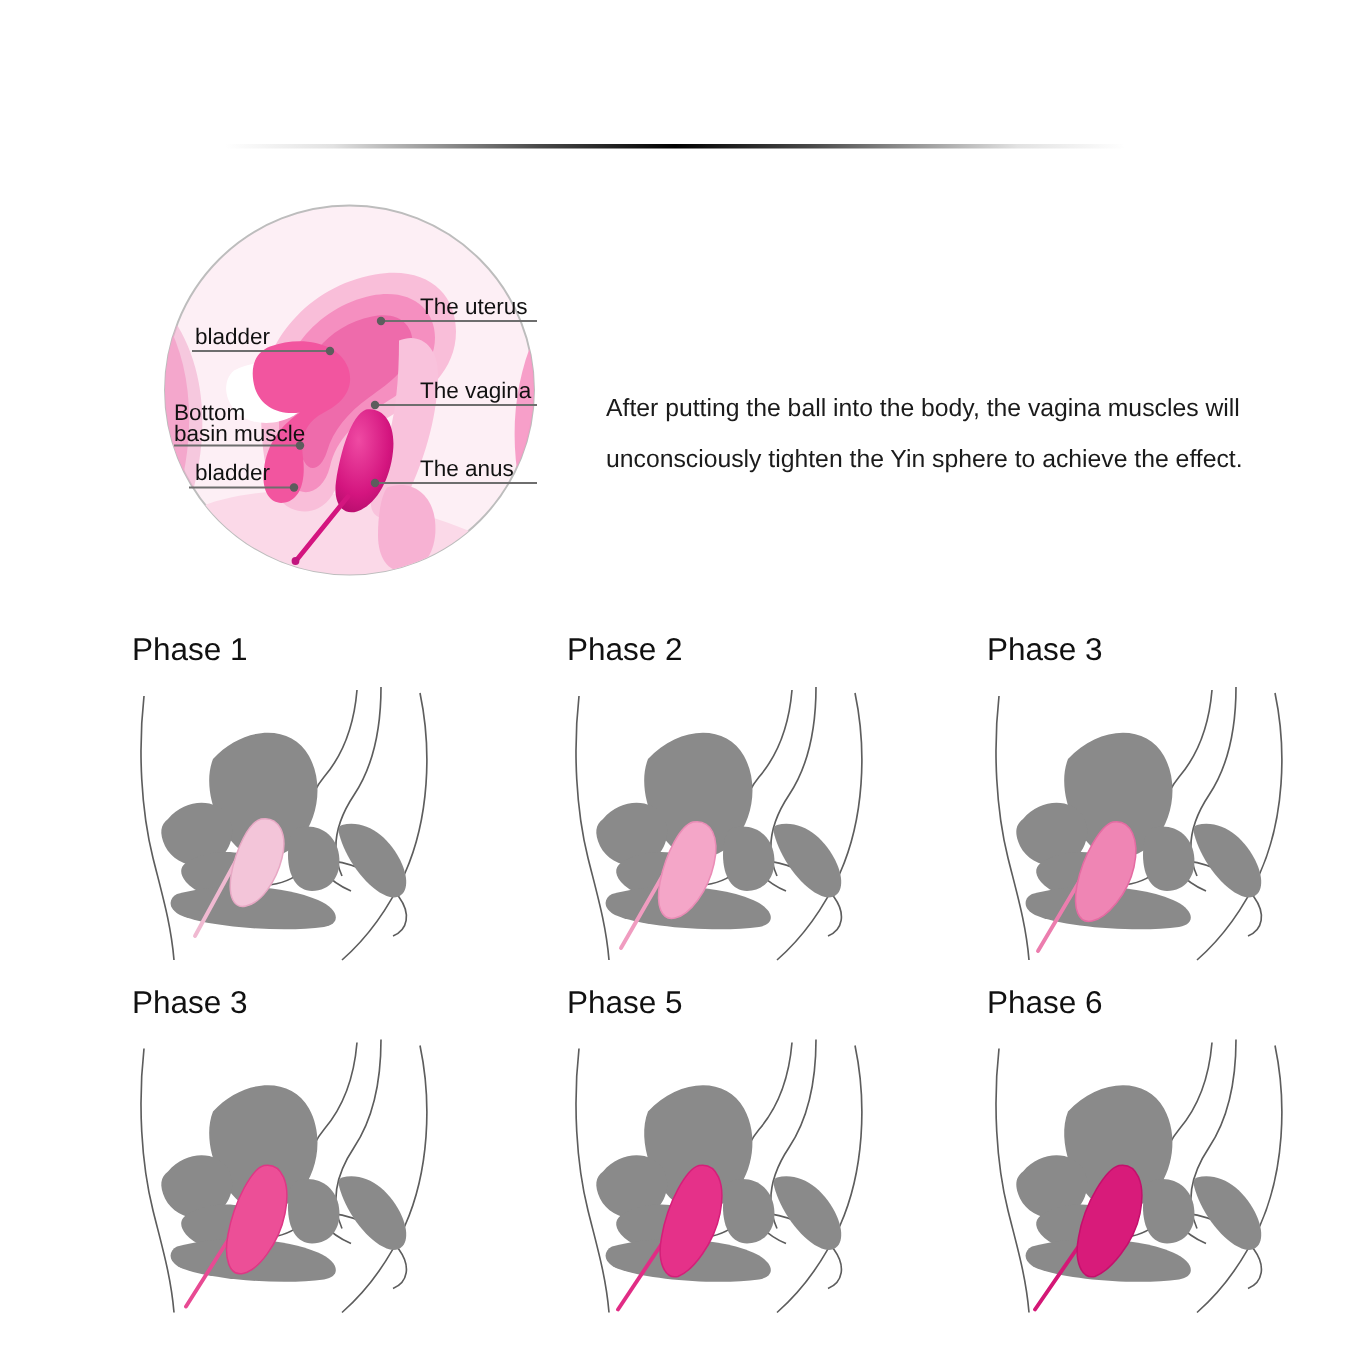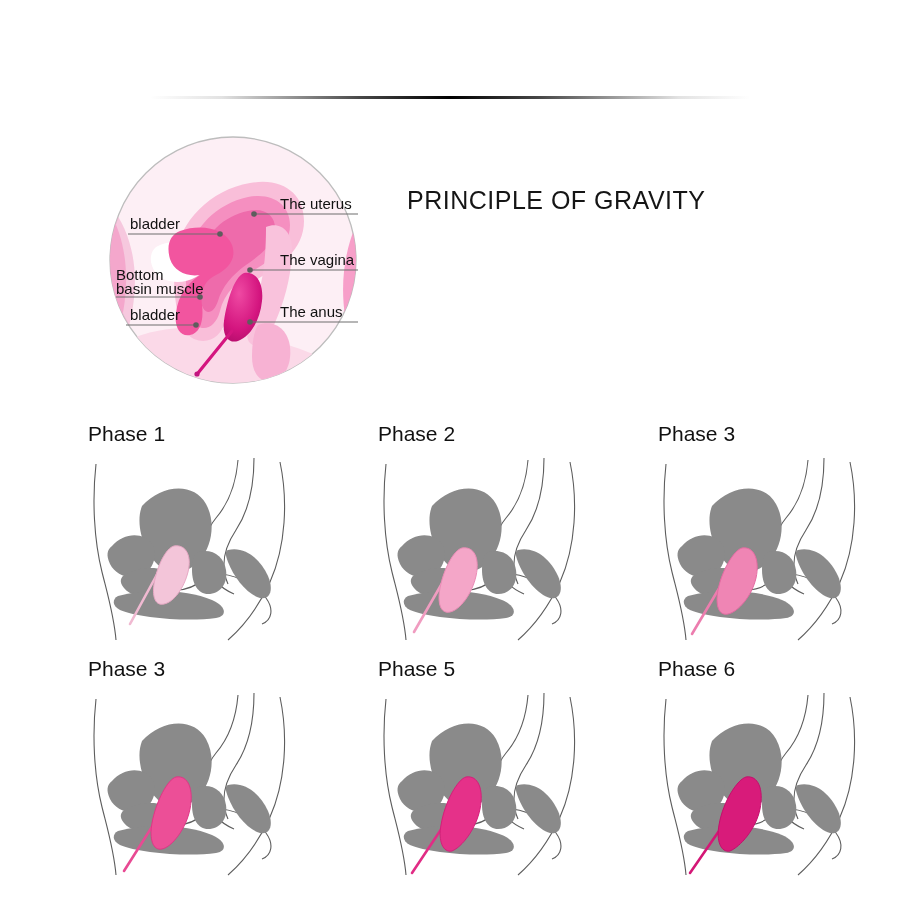--- a/index.html
+++ b/index.html
@@ -155,21 +155,21 @@
       <text x="172" y="130" font-family="Liberation Sans, sans-serif" font-size="15" fill="#111">The vagina</text>
       <text x="172" y="182" font-family="Liberation Sans, sans-serif" font-size="15" fill="#111">The anus</text>
 
       <text x="22" y="94" font-family="Liberation Sans, sans-serif" font-size="15" fill="#111">bladder</text>
       <text x="8" y="145" font-family="Liberation Sans, sans-serif" font-size="15" fill="#111">Bottom</text>
       <text x="8" y="159" font-family="Liberation Sans, sans-serif" font-size="15" fill="#111">basin muscle</text>
       <text x="22" y="185" font-family="Liberation Sans, sans-serif" font-size="15" fill="#111">bladder</text>
     </svg>
   </div>
 
-  <div class="gravity-head">PRINCIPLE OF GRAVITY</div>
+  <div class="gravity-body">After putting the ball into the body, the vagina muscles will unconsciously tighten the Yin sphere to achieve the effect.</div>
 
   <div class="phases">
 
     <div class="phase-row">
 
       <div class="phase-cell c0">
         <div class="phase-label">Phase 1</div>
         <div class="phase-fig">
           <svg width="250" height="190" viewBox="0 0 250 190" xmlns="http://www.w3.org/2000/svg">
             <g fill="none" stroke="#5d5d5d" stroke-width="1.1">

